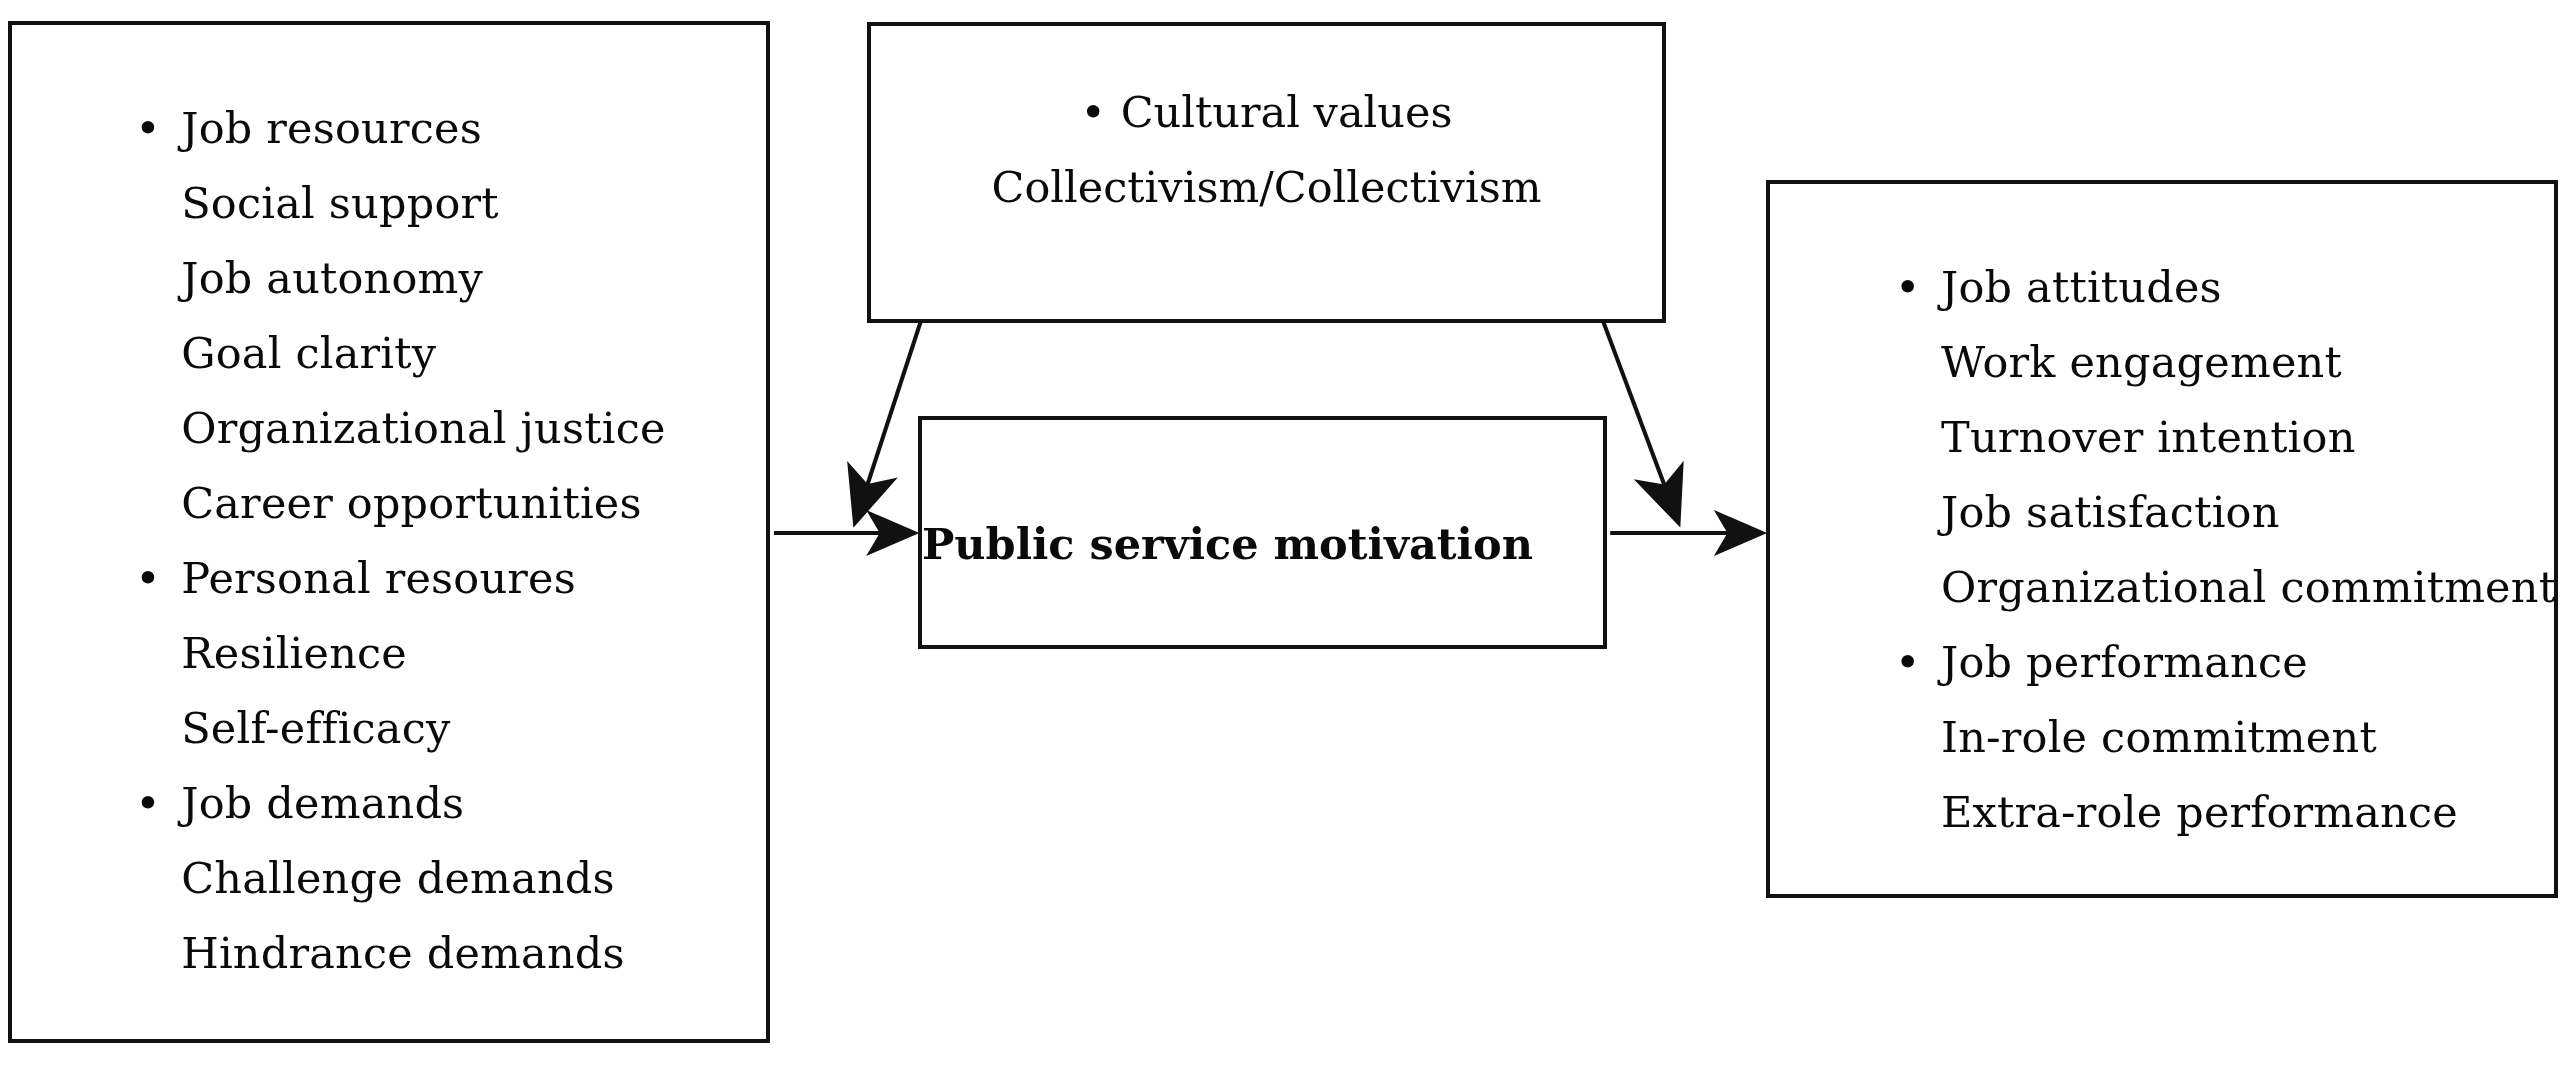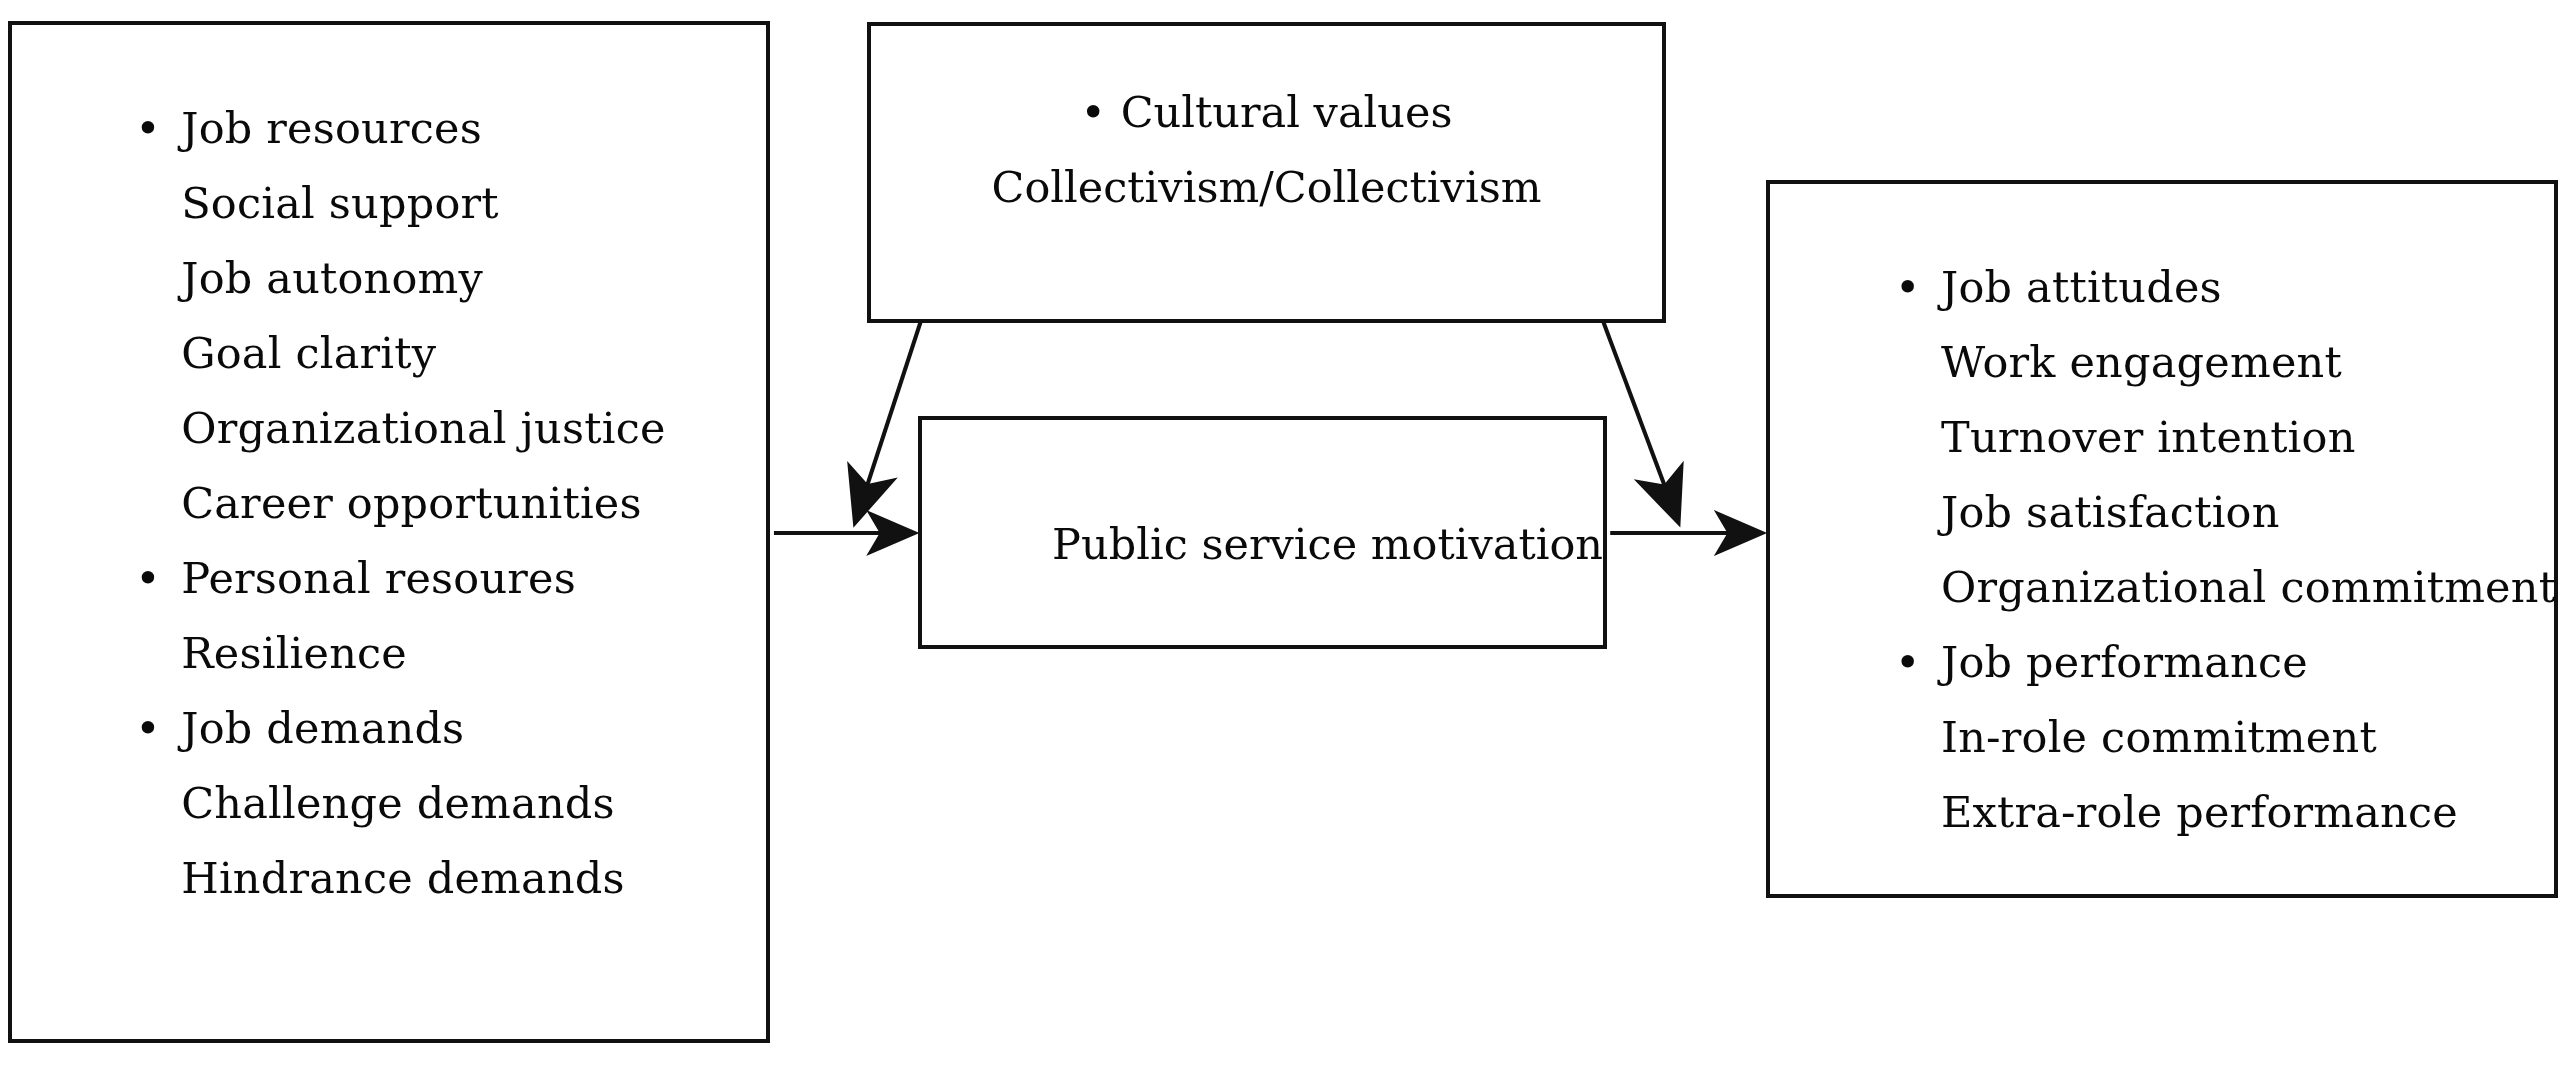--- a/index.html
+++ b/index.html
@@ -59,21 +59,22 @@
     left: 918px;
     top: 416px;
     width: 689px;
     height: 233px;
   }
   #mediator-label {
     position: absolute;
     left: 0;
     right: 0;
     top: 87px;
-    text-align: right;
+    text-align: left;
+    font-weight: bold;
   }
 
   
   #box-outcomes {
     left: 1766px;
     top: 180px;
     width: 792px;
     height: 718px;
   }
   #outcomes-list {
@@ -175,20 +176,23 @@
         <span class="txt">Career opportunities</span>
       </div>
 
       <div class="line bulleted">
         <span class="bullet">•</span>
         <span class="txt">Personal resoures</span>
       </div>
       <div class="line sub">
         <span class="txt">Resilience</span>
       </div>
+      <div class="line sub">
+        <span class="txt">Self-efficacy</span>
+      </div>
 
       <div class="line bulleted">
         <span class="bullet">•</span>
         <span class="txt">Job demands</span>
       </div>
       <div class="line sub">
         <span class="txt">Challenge demands</span>
       </div>
       <div class="line sub">
         <span class="txt">Hindrance demands</span>

